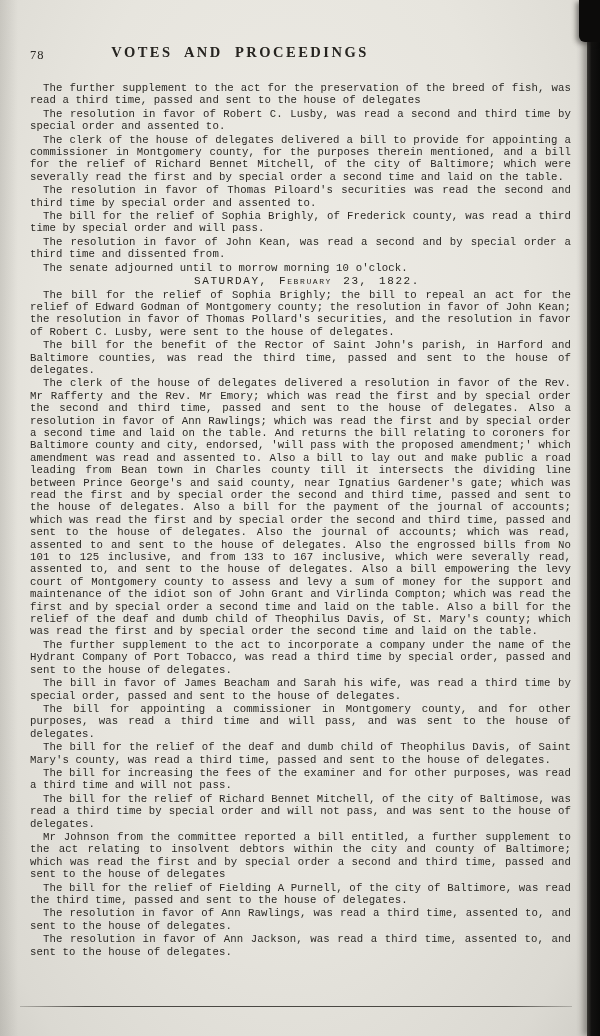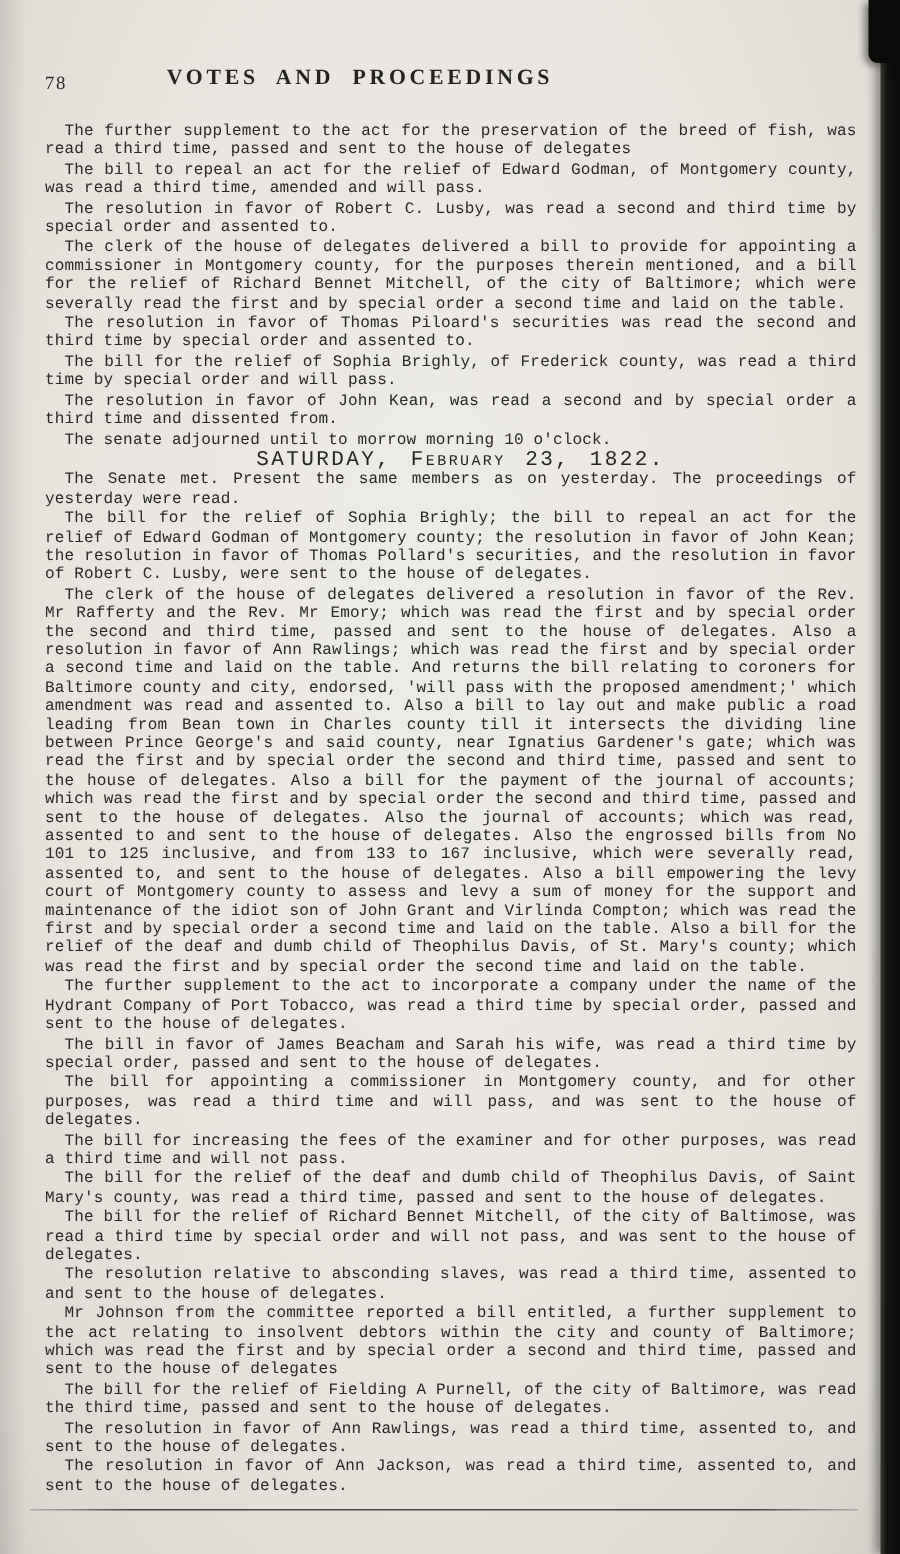--- a/index.html
+++ b/index.html
@@ -66,21 +66,21 @@
   }
   .content p {
     margin: 0 0 1px 0;
     text-indent: 13px;
   }
   .date-heading {
     margin: 4px 0 3px 0;
     text-align: center;
     text-indent: 0;
     font-variant: small-caps;
-    font-size: 14px;
+    font-size: 11px;
     letter-spacing: 1.6px;
     word-spacing: 3px;
     color: #262420;
   }
   .bottom-rule {
     position: absolute;
     left: 20px;
     top: 1006px;
     width: 552px;
     height: 1px;
@@ -94,38 +94,36 @@
 
   <div class="edge-left"></div>
 
   <div class="running-header">
     <span class="page-number">78</span>
     <div class="header-title">VOTES AND PROCEEDINGS</div>
   </div>
 
   <div class="content">
     <p>The further supplement to the act for the preservation of the breed of fish, was read a third time, passed and sent to the house of delegates</p>
-    <p>The bill to repeal an act for the relief of Edward Godman, of Montgomery county, was read a third time, amended and will pass.</p>
     <p>The resolution in favor of Robert C. Lusby, was read a second and third time by special order and assented to.</p>
     <p>The clerk of the house of delegates delivered a bill to provide for appointing a commissioner in Montgomery county, for the purposes therein mentioned, and a bill for the relief of Richard Bennet Mitchell, of the city of Baltimore; which were severally read the first and by special order a second time and laid on the table.</p>
     <p>The resolution in favor of Thomas Piloard's securities was read the second and third time by special order and assented to.</p>
     <p>The bill for the relief of Sophia Brighly, of Frederick county, was read a third time by special order and will pass.</p>
     <p>The resolution in favor of John Kean, was read a second and by special order a third time and dissented from.</p>
     <p>The senate adjourned until to morrow morning 10 o'clock.</p>
     <p class="date-heading">SATURDAY, February 23, 1822.</p>
-    <p>The Senate met. Present the same members as on yesterday. The proceedings of yesterday were read.</p>
     <p>The bill for the relief of Sophia Brighly; the bill to repeal an act for the relief of Edward Godman of Montgomery county; the resolution in favor of John Kean; the resolution in favor of Thomas Pollard's securities, and the resolution in favor of Robert C. Lusby, were sent to the house of delegates.</p>
+    <p>The bill for the benefit of the Rector of Saint John's parish, in Harford and Baltimore counties, was read the third time, passed and sent to the house of delegates.</p>
     <p>The clerk of the house of delegates delivered a resolution in favor of the Rev. Mr Rafferty and the Rev. Mr Emory; which was read the first and by special order the second and third time, passed and sent to the house of delegates. Also a resolution in favor of Ann Rawlings; which was read the first and by special order a second time and laid on the table. And returns the bill relating to coroners for Baltimore county and city, endorsed, 'will pass with the proposed amendment;' which amendment was read and assented to. Also a bill to lay out and make public a road leading from Bean town in Charles county till it intersects the dividing line between Prince George's and said county, near Ignatius Gardener's gate; which was read the first and by special order the second and third time, passed and sent to the house of delegates. Also a bill for the payment of the journal of accounts; which was read the first and by special order the second and third time, passed and sent to the house of delegates. Also the journal of accounts; which was read, assented to and sent to the house of delegates. Also the engrossed bills from No 101 to 125 inclusive, and from 133 to 167 inclusive, which were severally read, assented to, and sent to the house of delegates. Also a bill empowering the levy court of Montgomery county to assess and levy a sum of money for the support and maintenance of the idiot son of John Grant and Virlinda Compton; which was read the first and by special order a second time and laid on the table. Also a bill for the relief of the deaf and dumb child of Theophilus Davis, of St. Mary's county; which was read the first and by special order the second time and laid on the table.</p>
     <p>The further supplement to the act to incorporate a company under the name of the Hydrant Company of Port Tobacco, was read a third time by special order, passed and sent to the house of delegates.</p>
     <p>The bill in favor of James Beacham and Sarah his wife, was read a third time by special order, passed and sent to the house of delegates.</p>
     <p>The bill for appointing a commissioner in Montgomery county, and for other purposes, was read a third time and will pass, and was sent to the house of delegates.</p>
+    <p>The bill for the relief of the deaf and dumb child of Theophilus Davis, of Saint Mary's county, was read a third time, passed and sent to the house of delegates.</p>
     <p>The bill for increasing the fees of the examiner and for other purposes, was read a third time and will not pass.</p>
-    <p>The bill for the relief of the deaf and dumb child of Theophilus Davis, of Saint Mary's county, was read a third time, passed and sent to the house of delegates.</p>
     <p>The bill for the relief of Richard Bennet Mitchell, of the city of Baltimose, was read a third time by special order and will not pass, and was sent to the house of delegates.</p>
-    <p>The resolution relative to absconding slaves, was read a third time, assented to and sent to the house of delegates.</p>
     <p>Mr Johnson from the committee reported a bill entitled, a further supplement to the act relating to insolvent debtors within the city and county of Baltimore; which was read the first and by special order a second and third time, passed and sent to the house of delegates</p>
     <p>The bill for the relief of Fielding A Purnell, of the city of Baltimore, was read the third time, passed and sent to the house of delegates.</p>
     <p>The resolution in favor of Ann Rawlings, was read a third time, assented to, and sent to the house of delegates.</p>
     <p>The resolution in favor of Ann Jackson, was read a third time, assented to, and sent to the house of delegates.</p>
   </div>
 
   <div class="bottom-rule"></div>
 
   <div class="gutter"></div>
   <div class="gutter-top-mark"></div>

